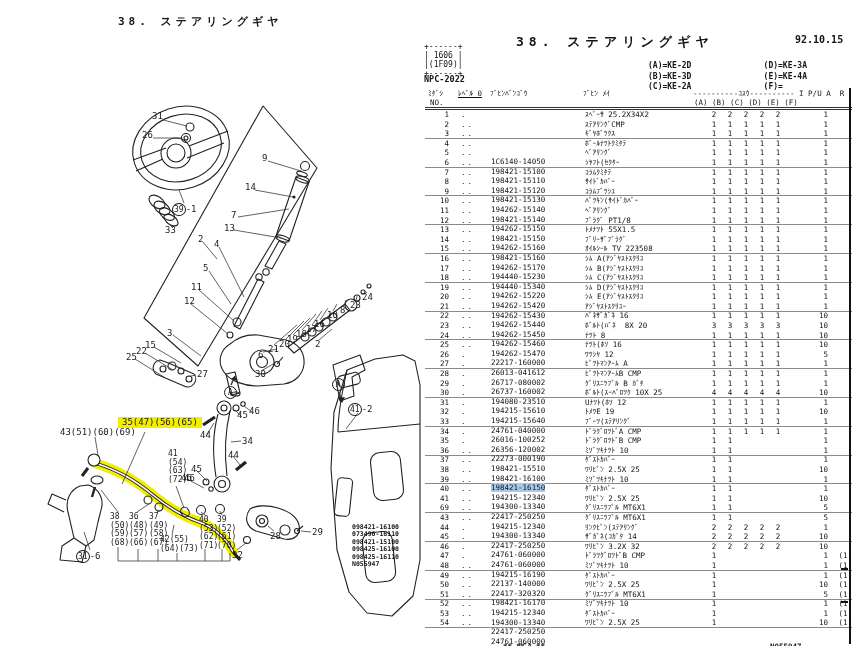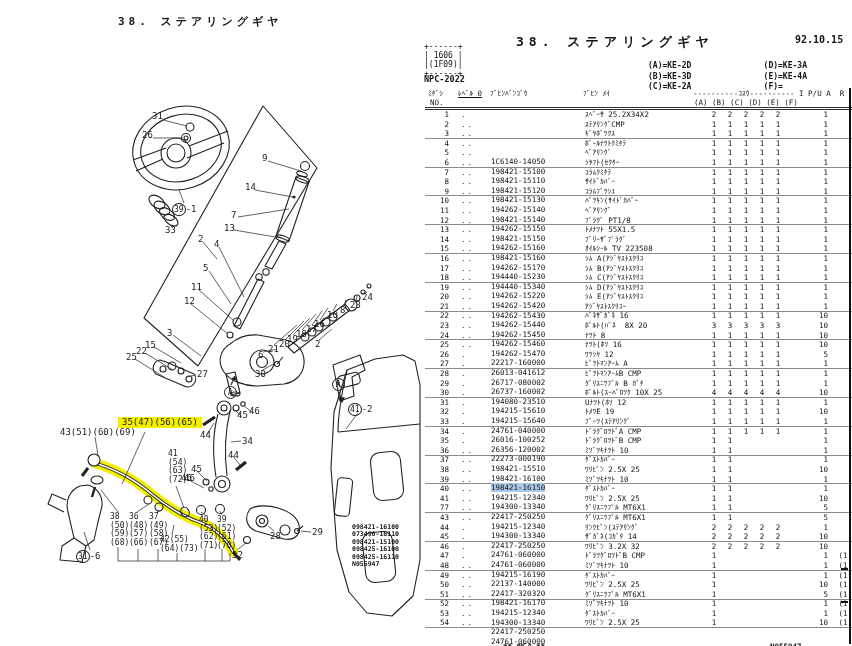--- a/index.html
+++ b/index.html
@@ -944,21 +944,21 @@
         <span class="c-q">1</span>
         <span class="c-q"></span>
         <span class="c-q"></span>
         <span class="c-q"></span>
         <span class="c-q"></span>
         <span class="c-i"></span>
         <span class="c-pu">10</span>
         <span class="c-a"></span>
       </div>
       <div class="row">
-        <span class="c-no">77</span>
+        <span class="c-no">69</span>
         <span class="c-lv">..</span>
         <span class="c-pn">24761-060000</span>
         <span class="c-nm">ｸﾞﾘｽﾆﾂﾌﾟﾙ MT6X1</span>
         <span class="c-q">1</span>
         <span class="c-q">1</span>
         <span class="c-q"></span>
         <span class="c-q"></span>
         <span class="c-q"></span>
         <span class="c-q"></span>
         <span class="c-i"></span>

